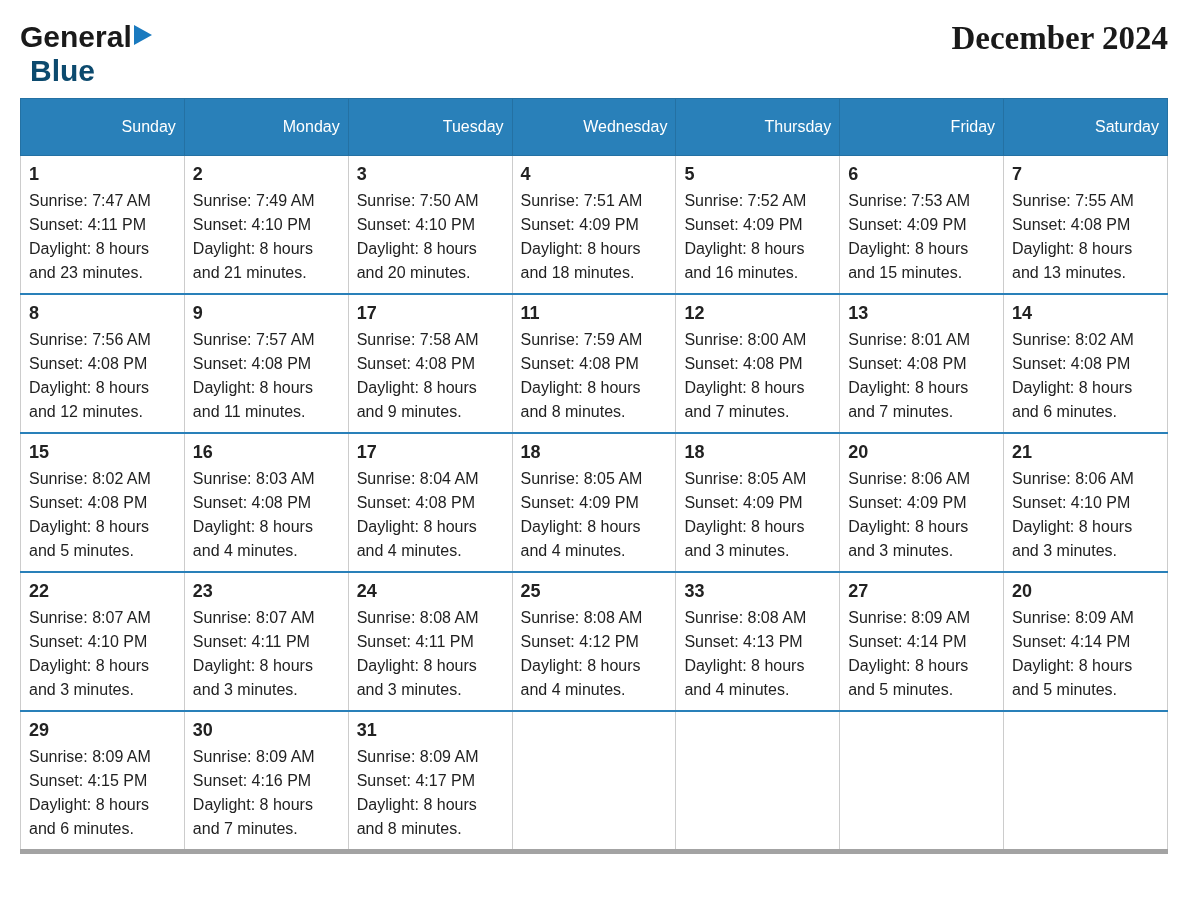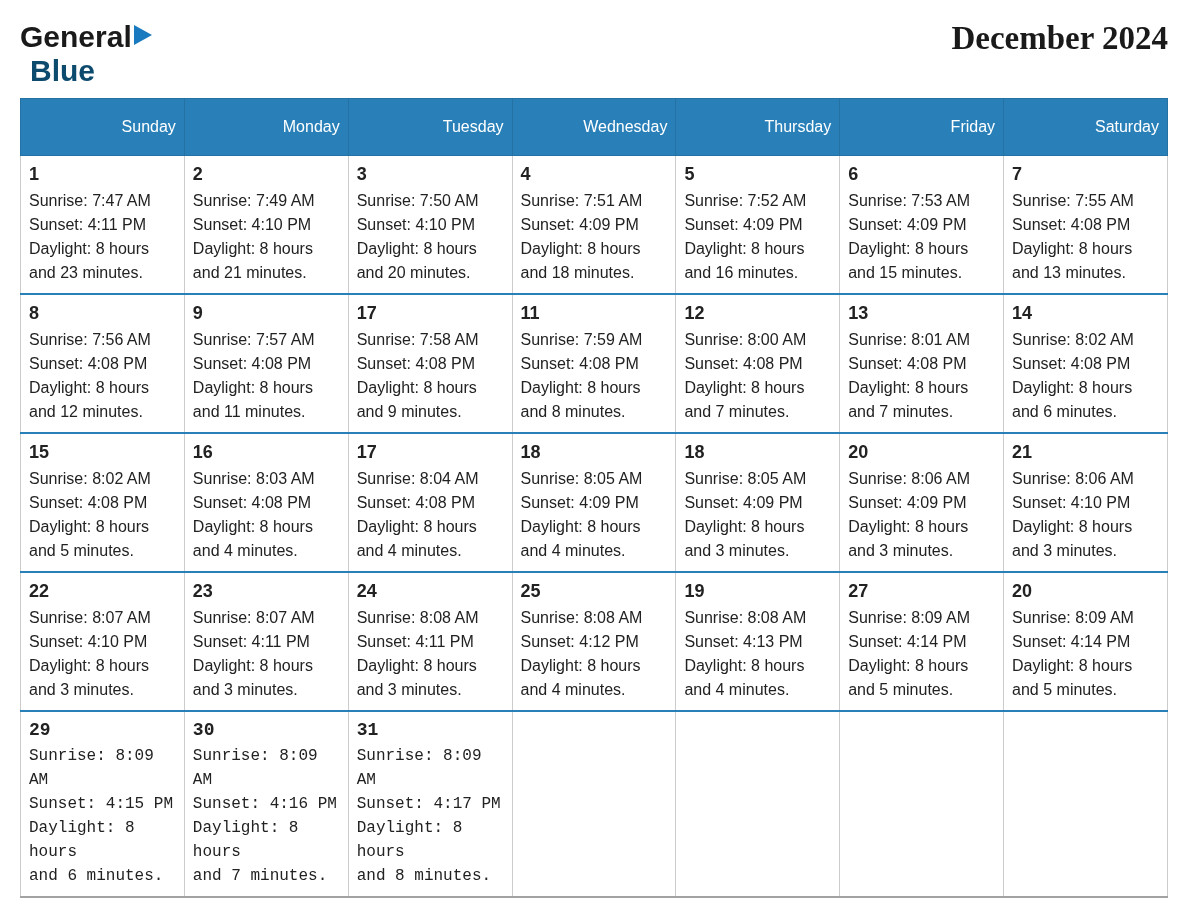--- a/index.html
+++ b/index.html
@@ -67,22 +67,21 @@
     }
     .day-info {
       font-size: 16px;
       line-height: 1.5;
       color: #222;
     }
     tbody tr {
       border-bottom: 2px solid #2980b9;
     }
     tbody tr:last-child {
-      border-bottom: 2px solid #a3a3a3;
-      font-family: Liberation Mono, monospace;
+      border-bottom: 5px solid #a3a3a3;
     }
     .logo-line1 {
       display: flex;
       align-items: center;
     }
     .logo-line2 {
       display: flex;
       align-items: center;
       margin-left: 5px;
     }
@@ -348,21 +347,21 @@
         <td>
         <span class="day-number">25</span>
         <div class="day-info">
           Sunrise: 8:08 AM<br>
           Sunset: 4:12 PM<br>
           Daylight: 8 hours<br>
           and 4 minutes.
         </div>
         </td>
         <td>
-        <span class="day-number">19</span>
+        <span class="day-number">33</span>
         <div class="day-info">
           Sunrise: 8:08 AM<br>
           Sunset: 4:13 PM<br>
           Daylight: 8 hours<br>
           and 4 minutes.
         </div>
         </td>
         <td>
         <span class="day-number">27</span>
         <div class="day-info">

